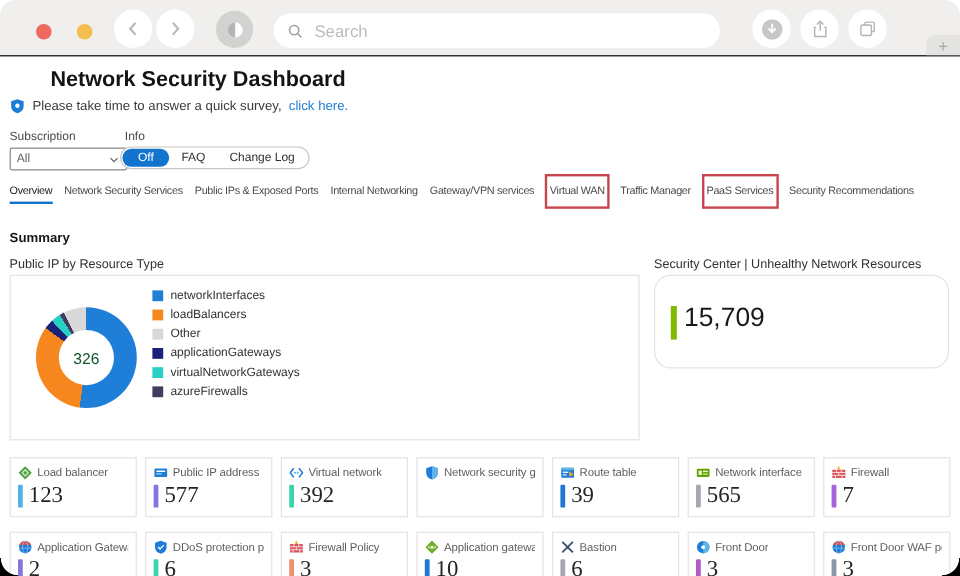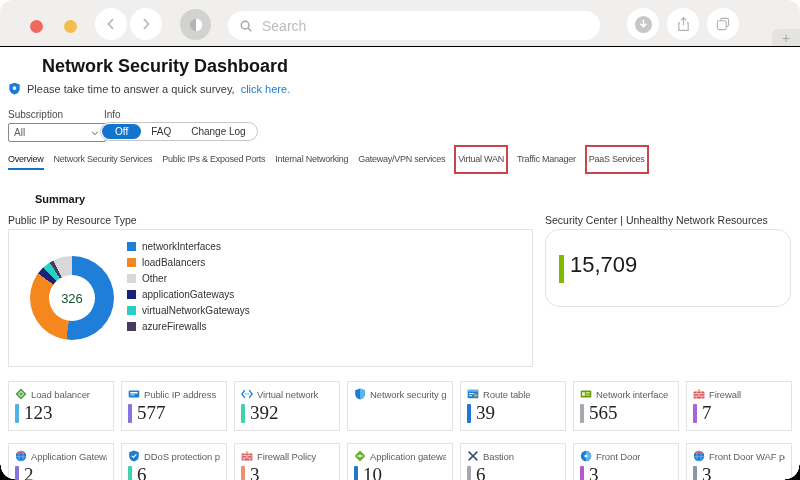--- a/index.html
+++ b/index.html
@@ -31,21 +31,21 @@
   .dropdown{position:absolute;left:8px;top:76px;width:86px;height:17px;border:1px solid #8a8886;border-radius:2px;
             display:flex;align-items:center;justify-content:space-between;padding:0 5px;font-size:10px;color:#605e5c;background:#fff;}
   .toggle-group{position:absolute;left:100px;top:75px;height:19px;border:1px solid #c8c6c4;border-radius:10px;
                 display:flex;align-items:center;background:#fff;padding:0 1px;box-sizing:border-box;}
   .toggle-opt{font-size:10px;color:#323130;padding:2px 10px;border-radius:9px;}
   .toggle-opt.selected{background:#1374ce;color:#fff;padding:2px 13px;}
   .tabbar{position:absolute;left:8px;top:102px;display:flex;gap:10px;align-items:flex-end;white-space:nowrap;}
   .tab{font-size:9px;letter-spacing:-0.25px;color:#4c4b4a;padding:5px 0 6px;}
   .tab.active{color:#191919;border-bottom:2px solid #1374ce;padding-bottom:4px;}
   .tab.highlighted{outline:2px solid var(--ann,#c8454e);outline-offset:2px;margin:0 3px;text-align:center;}
-  .summary-h{position:absolute;left:8px;top:146px;font-size:11px;font-weight:bold;color:#161616;margin-left:27px;}
+  .summary-h{position:absolute;left:8px;top:146px;font-size:11px;font-weight:bold;color:#161616;}
   .sec-title{position:absolute;top:167px;font-size:10.5px;color:#323130;white-space:nowrap;}
   .chart-t{left:8px}.sc-t{left:545px}
   .panel{position:absolute;border:1px solid #e3e3e3;background:#fff;box-sizing:border-box;}
   .chart-panel{left:8px;top:182px;width:525px;height:138px;}
   .sc-panel{left:545px;top:182px;width:246px;height:78px;border-radius:14px;}
   .donut{position:absolute;left:21px;top:26px;width:84px;height:84px;border-radius:50%;}
   .hole{position:absolute;left:50%;top:50%;transform:translate(-50%,-50%);width:46px;height:46px;background:#fff;
         border-radius:50%;display:flex;align-items:center;justify-content:center;font-size:13px;color:#14532d;}
   .legend{position:absolute;left:118px;top:11px;display:flex;flex-direction:column;gap:5px;}
   .legend-item{display:flex;align-items:center;gap:6px;font-size:10px;color:#323130;}
@@ -156,20 +156,21 @@
 
     <div class="tabbar">
         <div class="tab active">Overview</div>
         <div class="tab">Network Security Services</div>
         <div class="tab">Public IPs &amp; Exposed Ports</div>
         <div class="tab">Internal Networking</div>
         <div class="tab">Gateway/VPN services</div>
         <div class="tab highlighted">Virtual WAN</div>
         <div class="tab">Traffic Manager</div>
         <div class="tab highlighted">PaaS Services</div>
+        <div class="tab">Security Recommendations</div>
       </div>
 
     <div class="summary-h">Summary</div>
     <div class="sec-title chart-t">Public IP by Resource Type</div>
     <div class="sec-title sc-t">Security Center | Unhealthy Network Resources</div>
 
     <div class="panel chart-panel">
       <div class="donut" style="background: conic-gradient(rgb(31, 126, 215) 0deg, rgb(31, 126, 215) 187.7deg, rgb(246, 135, 31) 187.7deg, rgb(246, 135, 31) 305.9deg, rgb(26, 33, 120) 305.9deg, rgb(26, 33, 120) 316.9deg, rgb(39, 207, 196) 316.9deg, rgb(39, 207, 196) 328deg, rgb(71, 58, 96) 328deg, rgb(71, 58, 96) 333.5deg, rgb(216, 216, 216) 333.5deg, rgb(216, 216, 216) 360deg);">
         <div class="hole">
             <span>326</span>

